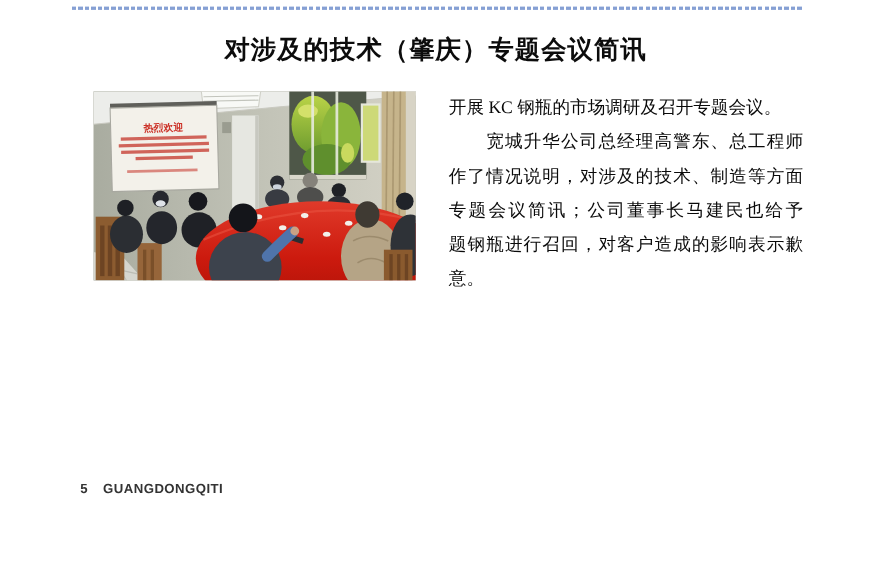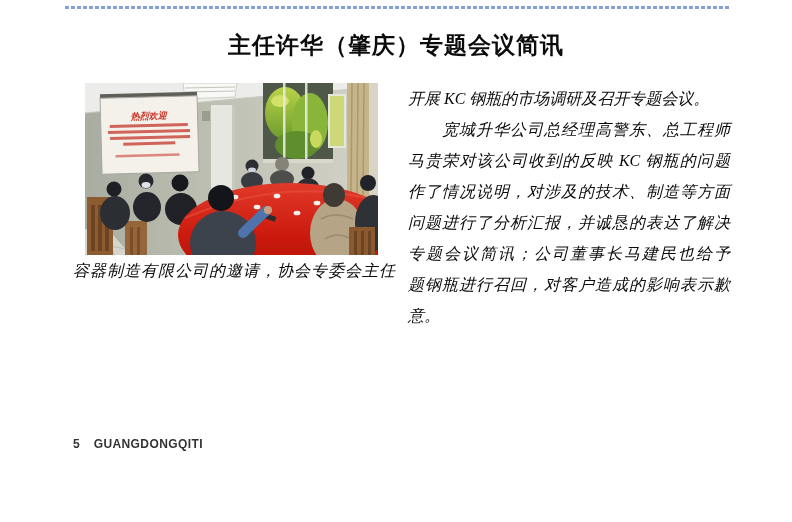--- a/index.html
+++ b/index.html
@@ -15,21 +15,21 @@
     background:repeating-linear-gradient(90deg,#86a0d4 0 4px,rgba(0,0,0,0) 4px 6px);
   }
 
   
   .title{
     position:absolute;left:0;top:30px;width:792px;text-align:center;
     font-size:23px;font-weight:bold;color:#0c0c0c;letter-spacing:1px;
   }
 
   
-  .col{position:absolute;top:83px;width:322px;color:#0a0a0a;font-style:italic;}
+  .col{position:absolute;top:83px;width:322px;color:#0a0a0a;}
   .col-left{left:73px;}
   .col-right{left:408px;}
 
   .photo{
     margin-left:12px;width:293px;height:172px;overflow:hidden;background:#b5b7ab;
   }
   .photo svg{display:block;width:100%;height:100%;}
 
   .lines{margin-top:0;}
   .line{
@@ -50,21 +50,21 @@
   .footer .pageno{margin-right:14px;}
   .footer .journal{letter-spacing:0.4px;}
 </style>
 </head>
 <body>
 
 <div class="page">
 
   <div class="top-rule"></div>
 
-  <div class="title">主任许华（肇庆）专题会议简讯</div>
+  <div class="title">对涉及的技术（肇庆）专题会议简讯</div>
 
   <div class="col col-left">
     <div class="photo">
       <svg viewBox="0 0 293 172" preserveAspectRatio="none">
         <defs>
           <linearGradient id="wallG" x1="0" y1="0" x2="1" y2="0">
             <stop offset="0" stop-color="#a9aca0"></stop>
             <stop offset="0.55" stop-color="#c3c4b8"></stop>
             <stop offset="1" stop-color="#d4d2c6"></stop>
           </linearGradient>
@@ -186,31 +186,28 @@
         <g>
           <rect x="264" y="144" width="26" height="28" fill="#8a5a2e"></rect>
           <rect x="269" y="148" width="3" height="24" fill="#6d4423"></rect>
           <rect x="276" y="148" width="3" height="24" fill="#6d4423"></rect>
           <rect x="283" y="148" width="3" height="24" fill="#6d4423"></rect>
         </g>
       </svg>
     </div>
 
     <div class="lines">
-      <div class="line j">容器制造有限公司的邀请，协会专委会主任</div>
     </div>
   </div>
 
   <div class="col col-right">
     <div class="lines">
       <div class="line">开展 KC 钢瓶的市场调研及召开专题会议。</div>
       <div class="line j">　　宽城升华公司总经理高警东、总工程师</div>
-      <div class="line j">马贵荣对该公司收到的反映 KC 钢瓶的问题</div>
       <div class="line j">作了情况说明，对涉及的技术、制造等方面</div>
-      <div class="line j">问题进行了分析汇报，并诚恳的表达了解决</div>
       <div class="line j">专题会议简讯；公司董事长马建民也给予</div>
       <div class="line j">题钢瓶进行召回，对客户造成的影响表示歉</div>
       <div class="line">意。</div>
     </div>
   </div>
 
   <div class="footer">
     <span class="pageno">5</span>
     <span class="journal">GUANGDONGQITI</span>
   </div>

